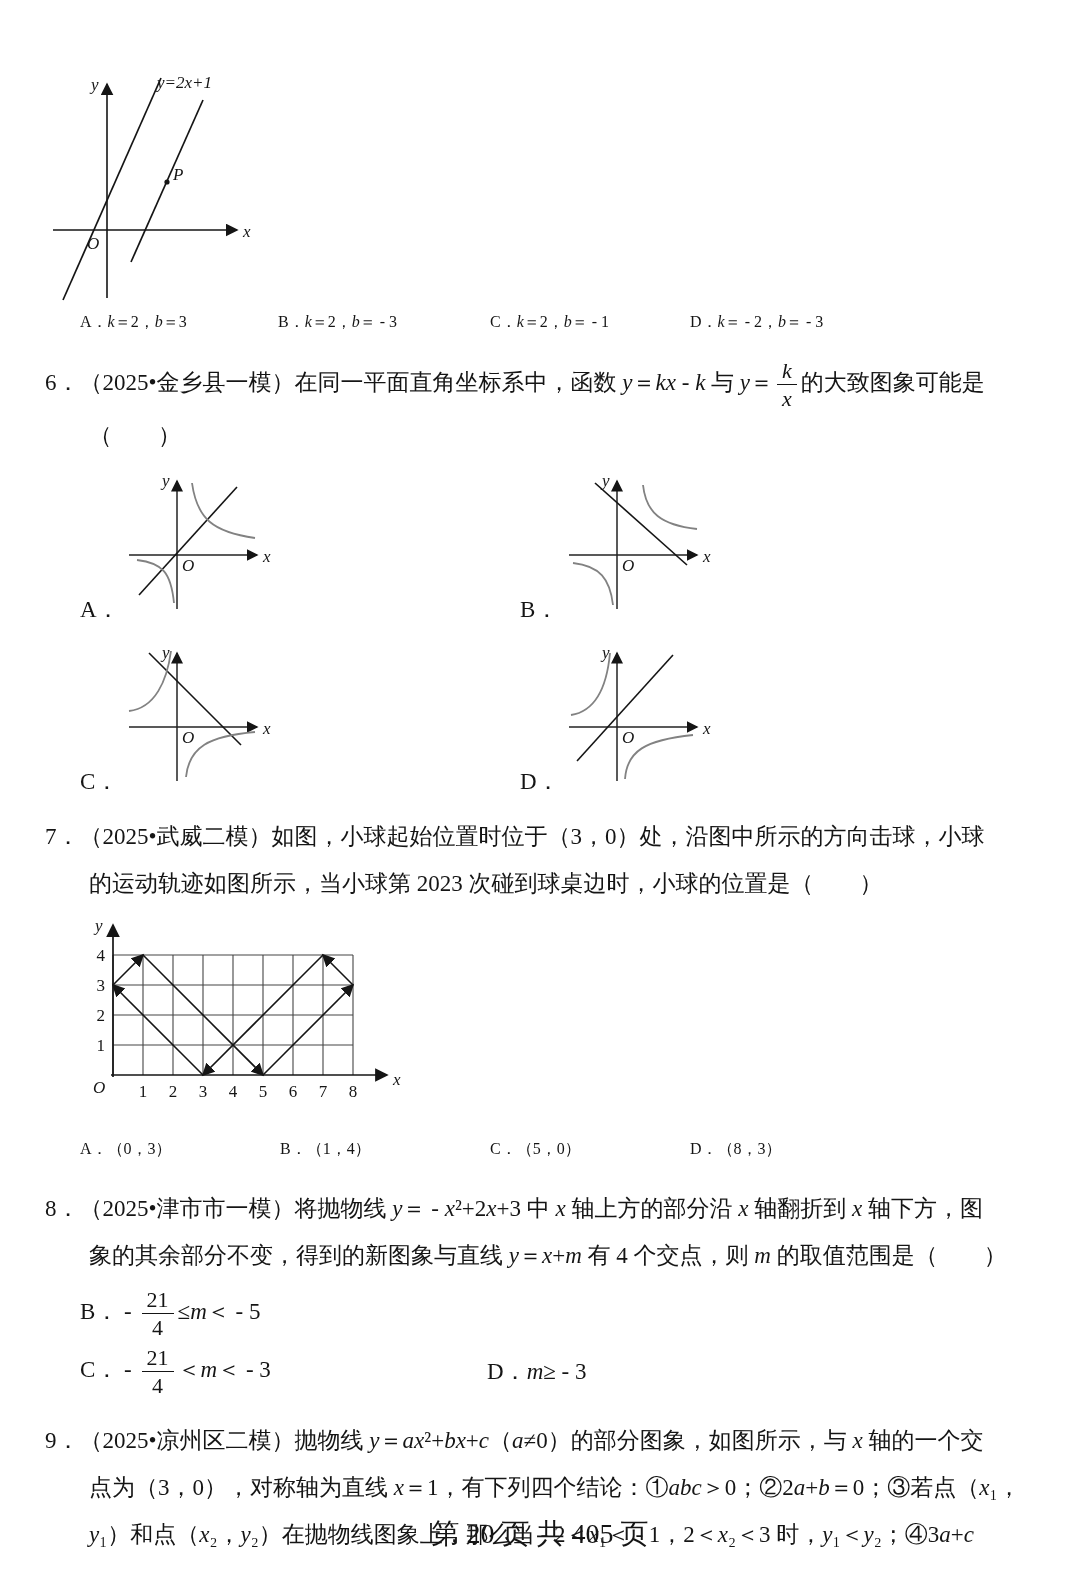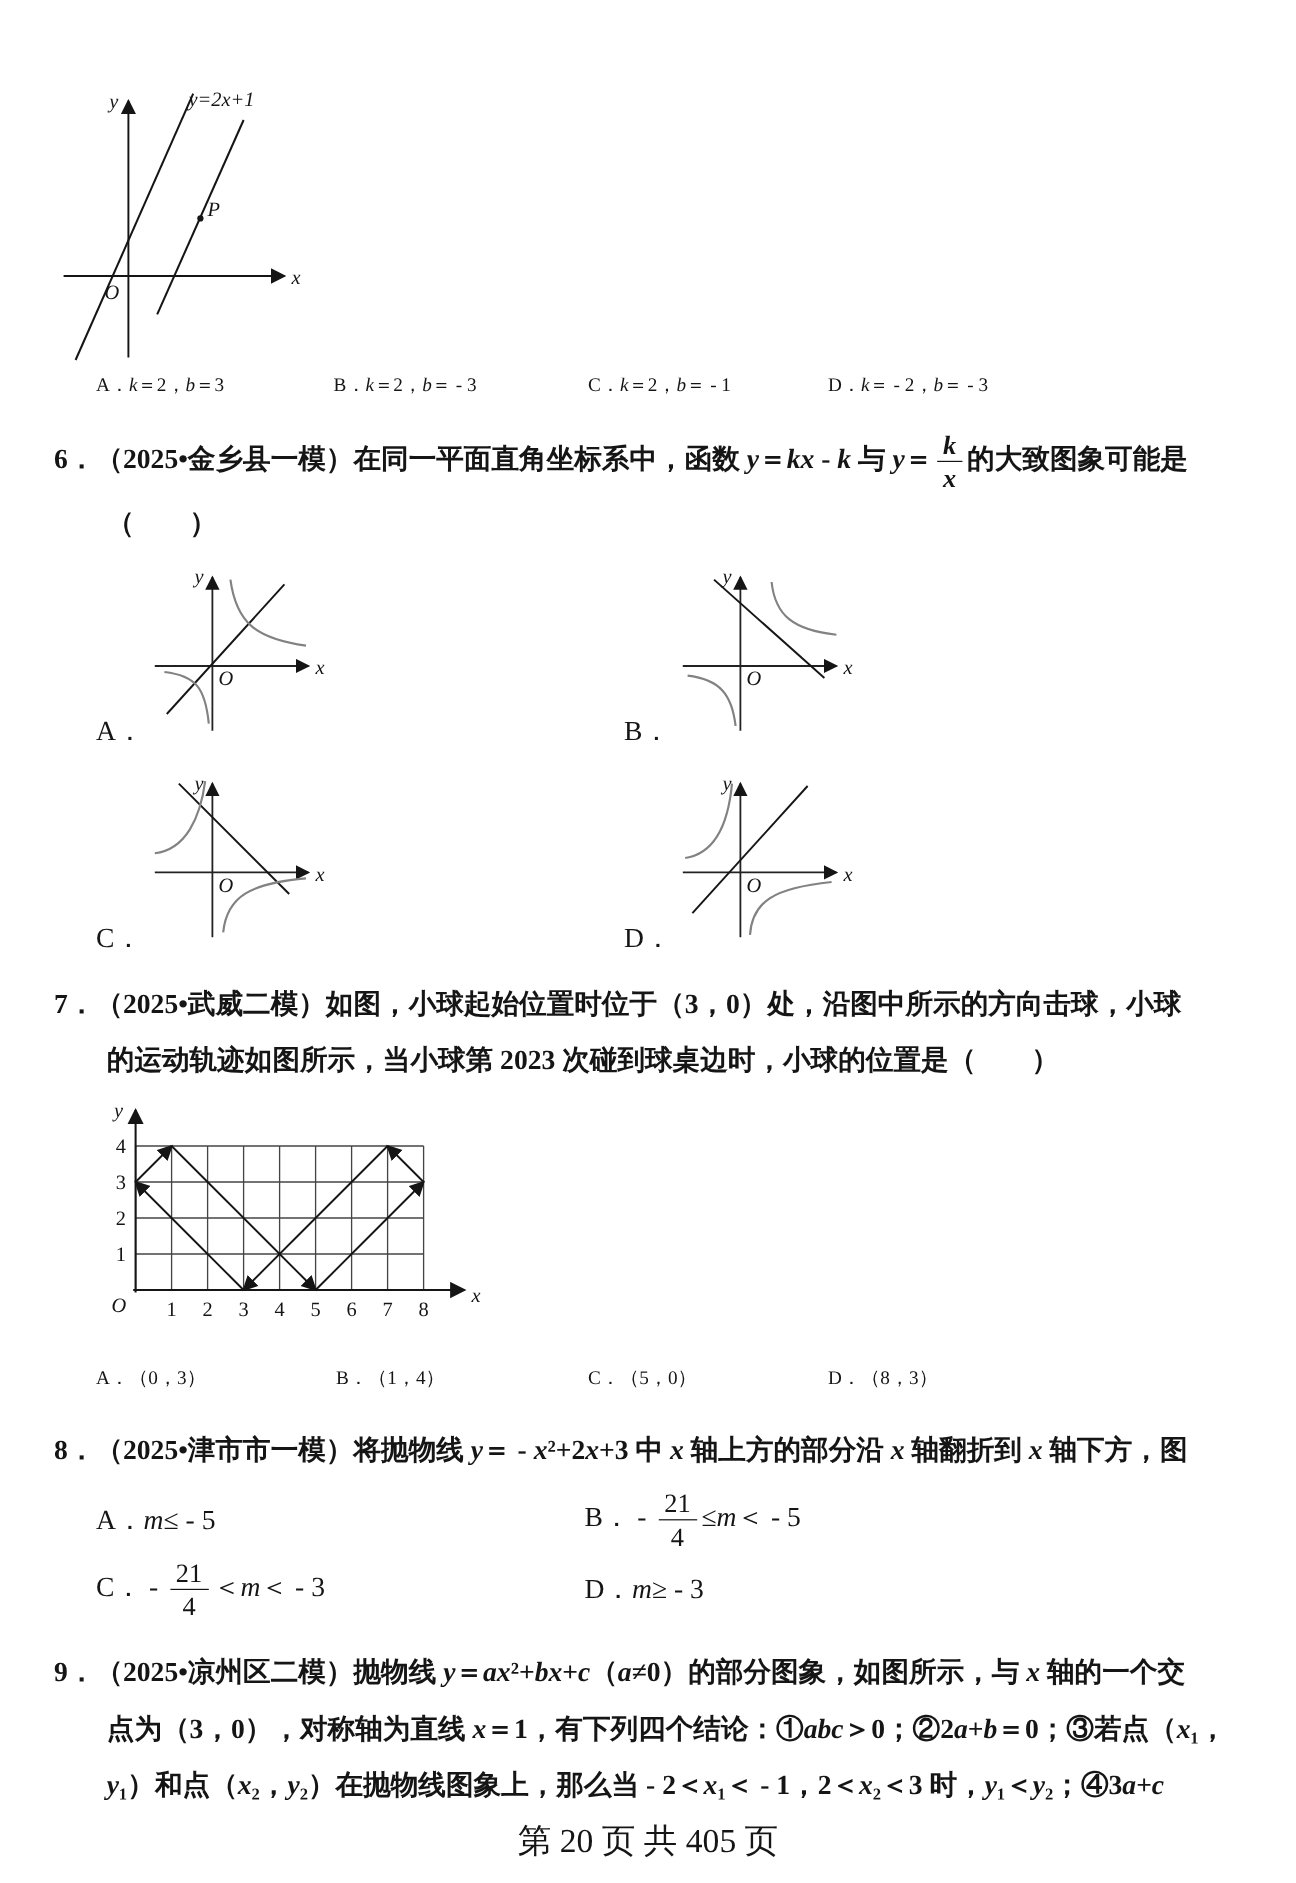--- a/index.html
+++ b/index.html
@@ -1,21 +1,21 @@
 <!DOCTYPE html>
 <html><head>
 <meta charset="utf-8">
 <style>
   html,body{margin:0;padding:0;background:#ffffff;}
   body{width:1080px;height:1569px;position:relative;
        font-family:"Liberation Serif","DejaVu Serif",serif;color:#151515;}
   .page{position:relative;width:1080px;height:1569px;padding:0 45px;box-sizing:border-box;overflow:hidden;}
   .it{font-style:italic;}
   i{font-style:italic;}
-  .qline{font-size:23px;line-height:47px;white-space:nowrap;font-weight:bold;}
+  .qline{font-size:23px;line-height:47px;white-space:nowrap;}
   .cont{padding-left:44px;}
   .qnum{display:inline;}
   
   .frac{display:inline-block;vertical-align:middle;text-align:center;line-height:1.15;margin:0 4px;font-size:22px;}
   .frac .fn{display:block;border-bottom:1.6px solid #151515;padding:0 5px 1px;}
   .frac .fd{display:block;padding-top:1px;}
   
   .opt-row{display:flex;margin-left:35px;font-size:16px;line-height:40px;align-items:center;}
   .opt{display:inline-block;}
   .q5-opts .opt:nth-child(1){width:198px;}
@@ -194,23 +194,23 @@
       <span class="opt"><span>B．</span><span>（1，4）</span></span>
       <span class="opt"><span>C．</span><span>（5，0）</span></span>
       <span class="opt"><span>D．</span><span>（8，3）</span></span>
     </div>
   </section>
 
   <section class="sect">
     <div class="qline">
       <span class="qnum">8．</span><span>（2025•津市市一模）将抛物线 <i>y</i>＝ - <i>x</i>²+2<i>x</i>+3 中 <i>x</i> 轴上方的部分沿 <i>x</i> 轴翻折到 <i>x</i> 轴下方，图</span>
     </div>
+    <div class="qline cont">象的其余部分不变，得到的新图象与直线 <i>y</i>＝<i>x</i>+<i>m</i> 有 4 个交点，则 <i>m</i> 的取值范围是（　　）</div>
 
     <div class="q8-row" style="margin-top:6px">
-      <span class="opt"><span>A．</span><span><i>m</i>≤ - 5</span></span>
       <span class="opt"><span>B．</span><span> - </span><span class="frac"><span class="fn">21</span><span class="fd">4</span></span><span>≤<i>m</i>＜ - 5</span></span>
     </div>
     <div class="q8-row">
       <span class="opt"><span>C．</span><span> - </span><span class="frac"><span class="fn">21</span><span class="fd">4</span></span><span>＜<i>m</i>＜ - 3</span></span>
       <span class="opt"><span>D．</span><span><i>m</i>≥ - 3</span></span>
     </div>
   </section>
 
   <section class="sect">
     <div class="qline">

